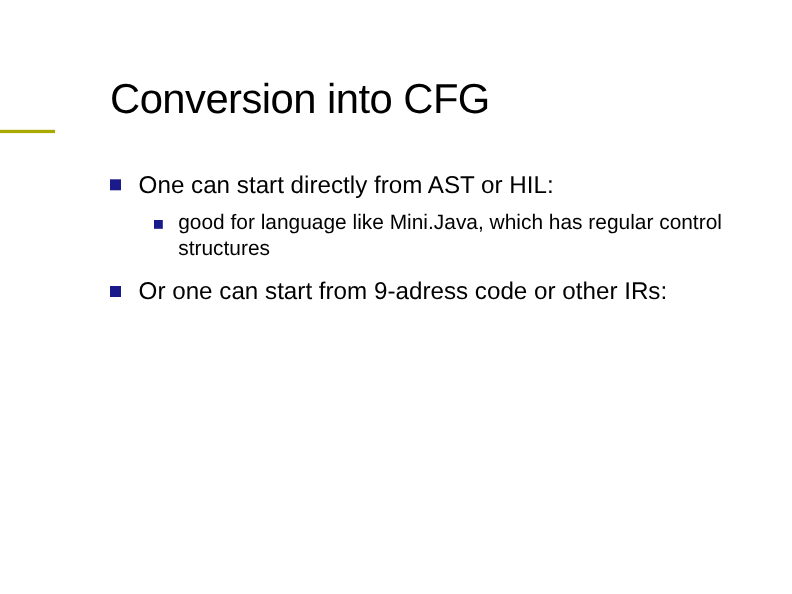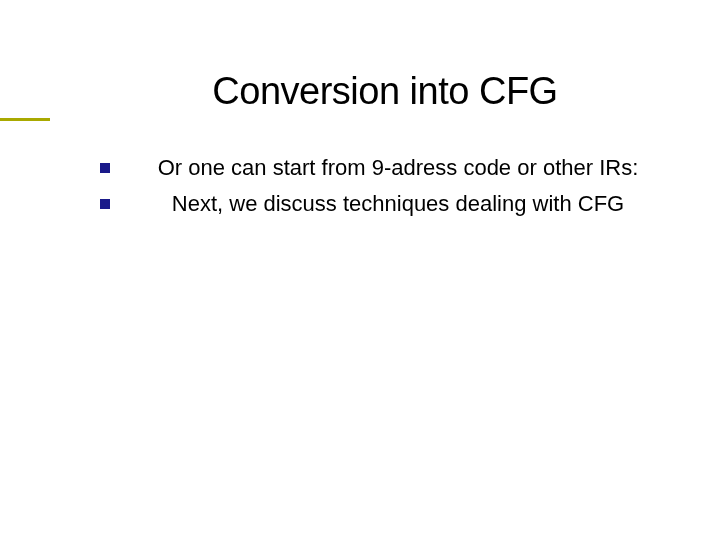--- a/index.html
+++ b/index.html
@@ -1,19 +1,18 @@
 <!DOCTYPE html>
 <html><head>
   <meta charset="utf-8">
   <style>
     * {
       margin: 0;
       padding: 0;
       box-sizing: border-box;
-      text-align: center;
     }
     body {
       width: 720px;
       height: 540px;
       background: #ffffff;
       font-family: Verdana, Arial, sans-serif;
       color: #000000;
       position: relative;
       overflow: hidden;
     }
@@ -87,19 +86,24 @@
 <body>
 
 <div class="slide">
   <div class="title-wrap">
     <div class="accent-line"></div>
     <h1 class="title">Conversion into CFG</h1>
   </div>
 
   <ul class="level1">
     <li>
-      <span>Or one can start from 9-adress code or other IRs:</span>
+      <span>One can start directly from AST or HIL:</span>
+      <ul class="level2">
+        <li>
+          <span>good for language like Mini.Java, which has regular control structures</span>
+        </li>
+      </ul>
     </li>
     <li>
-      <span>Next, we discuss techniques dealing with CFG</span>
+      <span>Or one can start from 9-adress code or other IRs:</span>
     </li>
   </ul>
 </div>
 
 </body></html>

